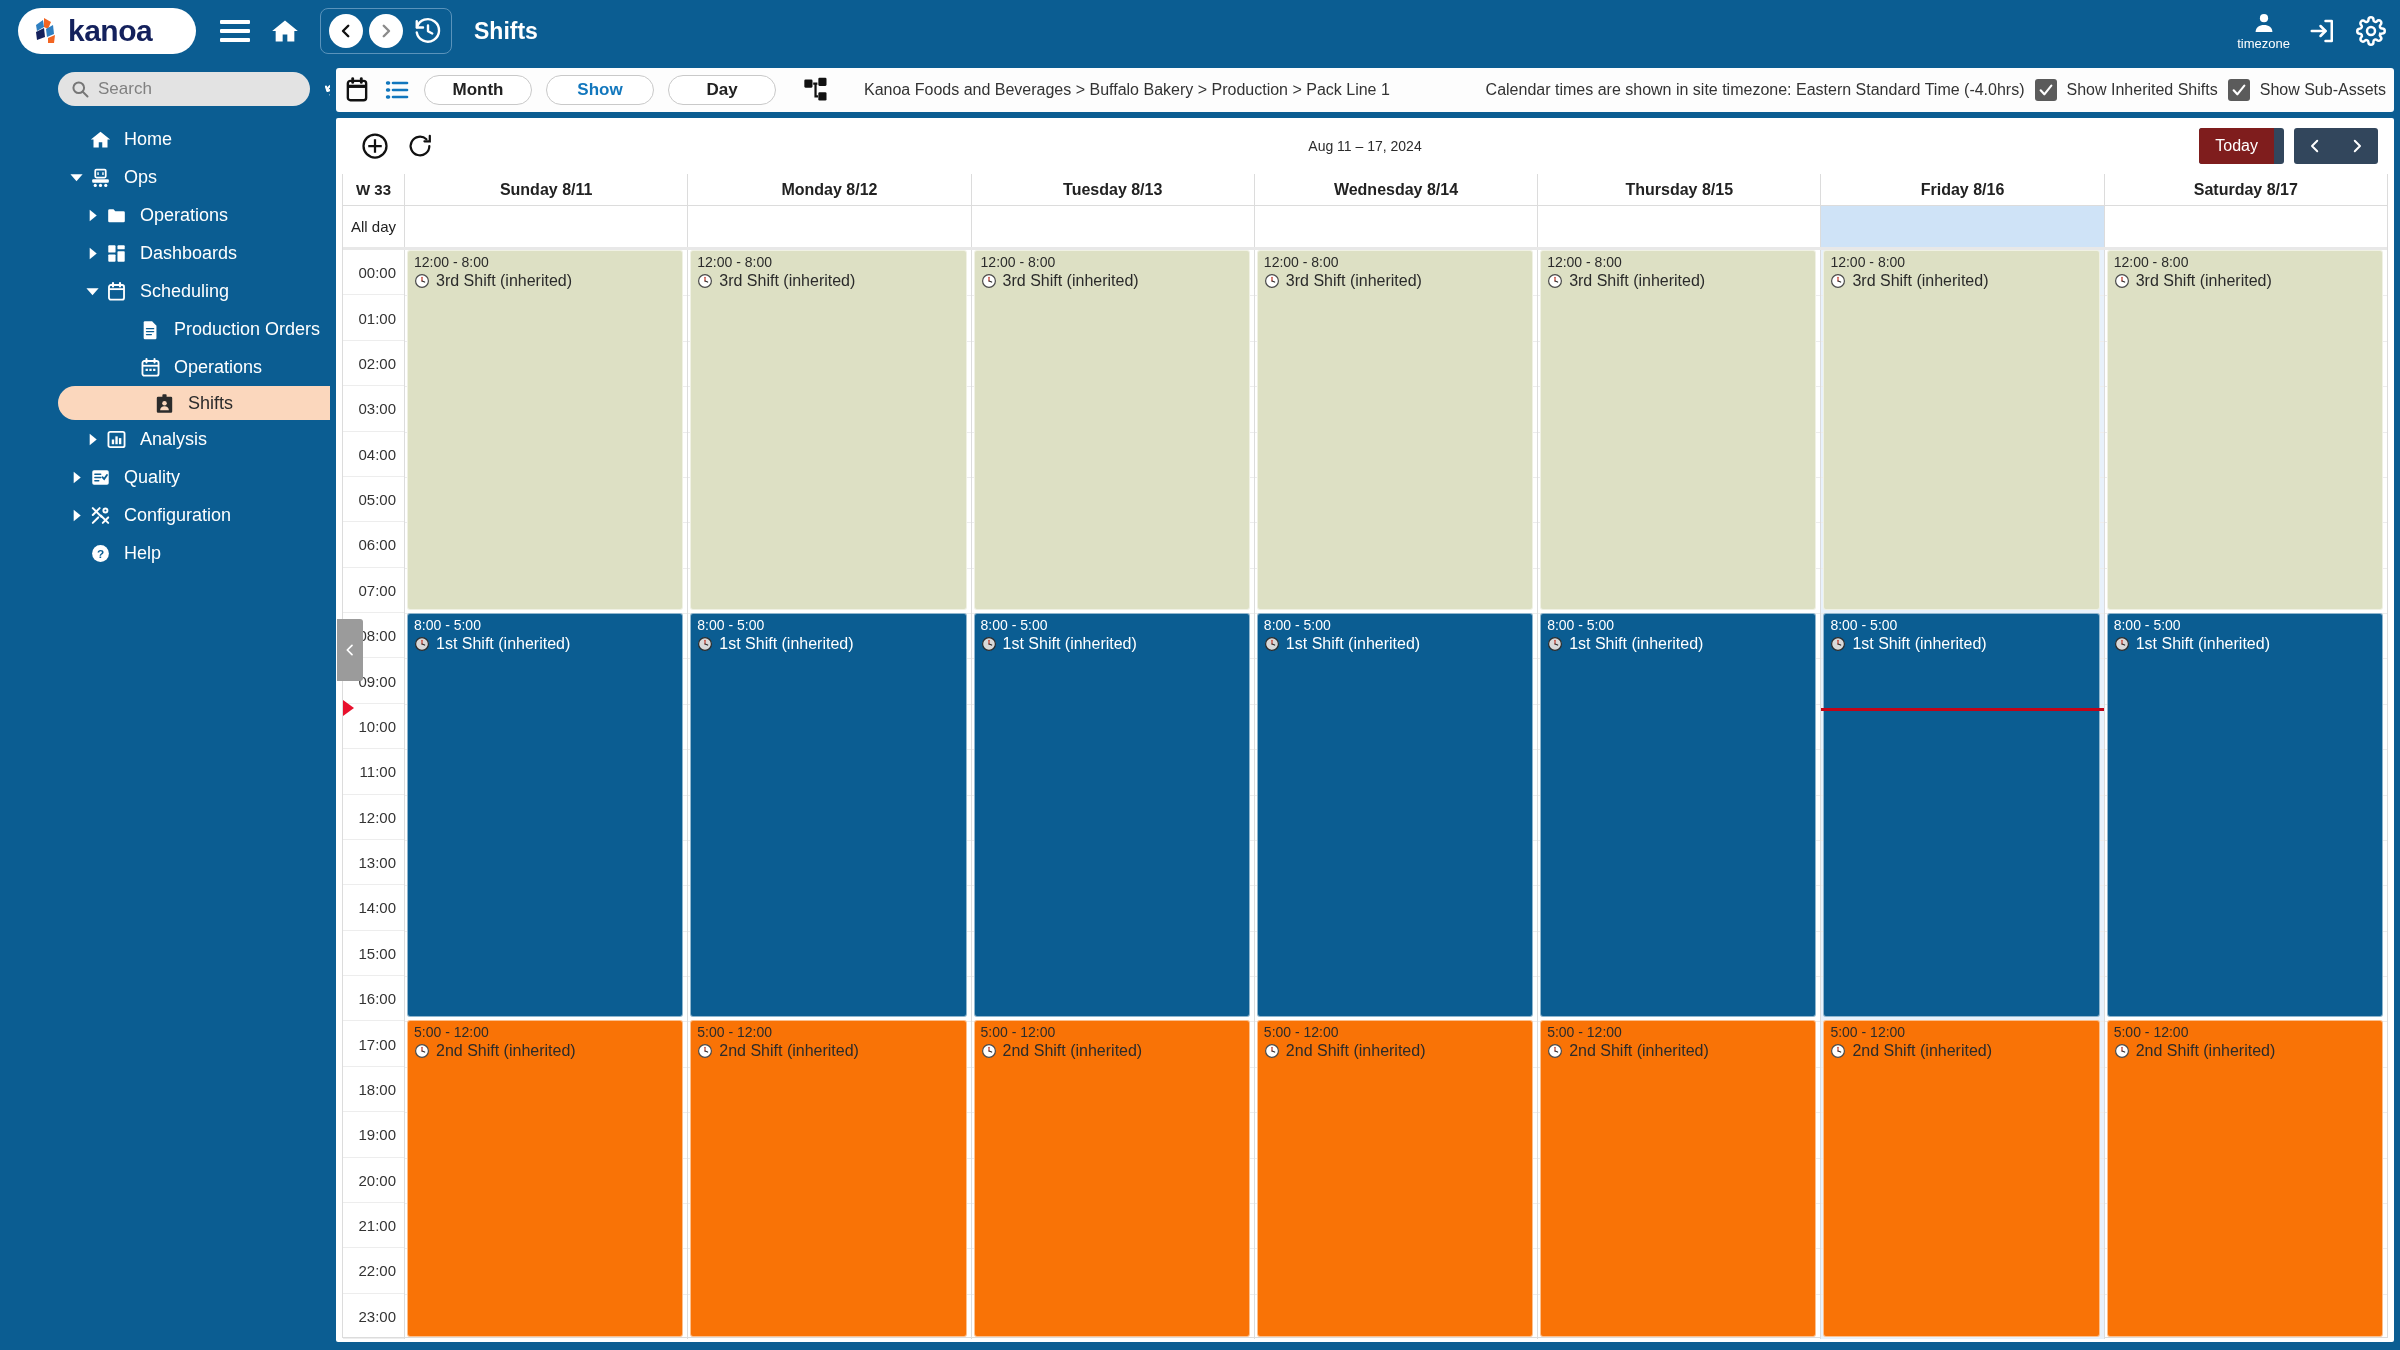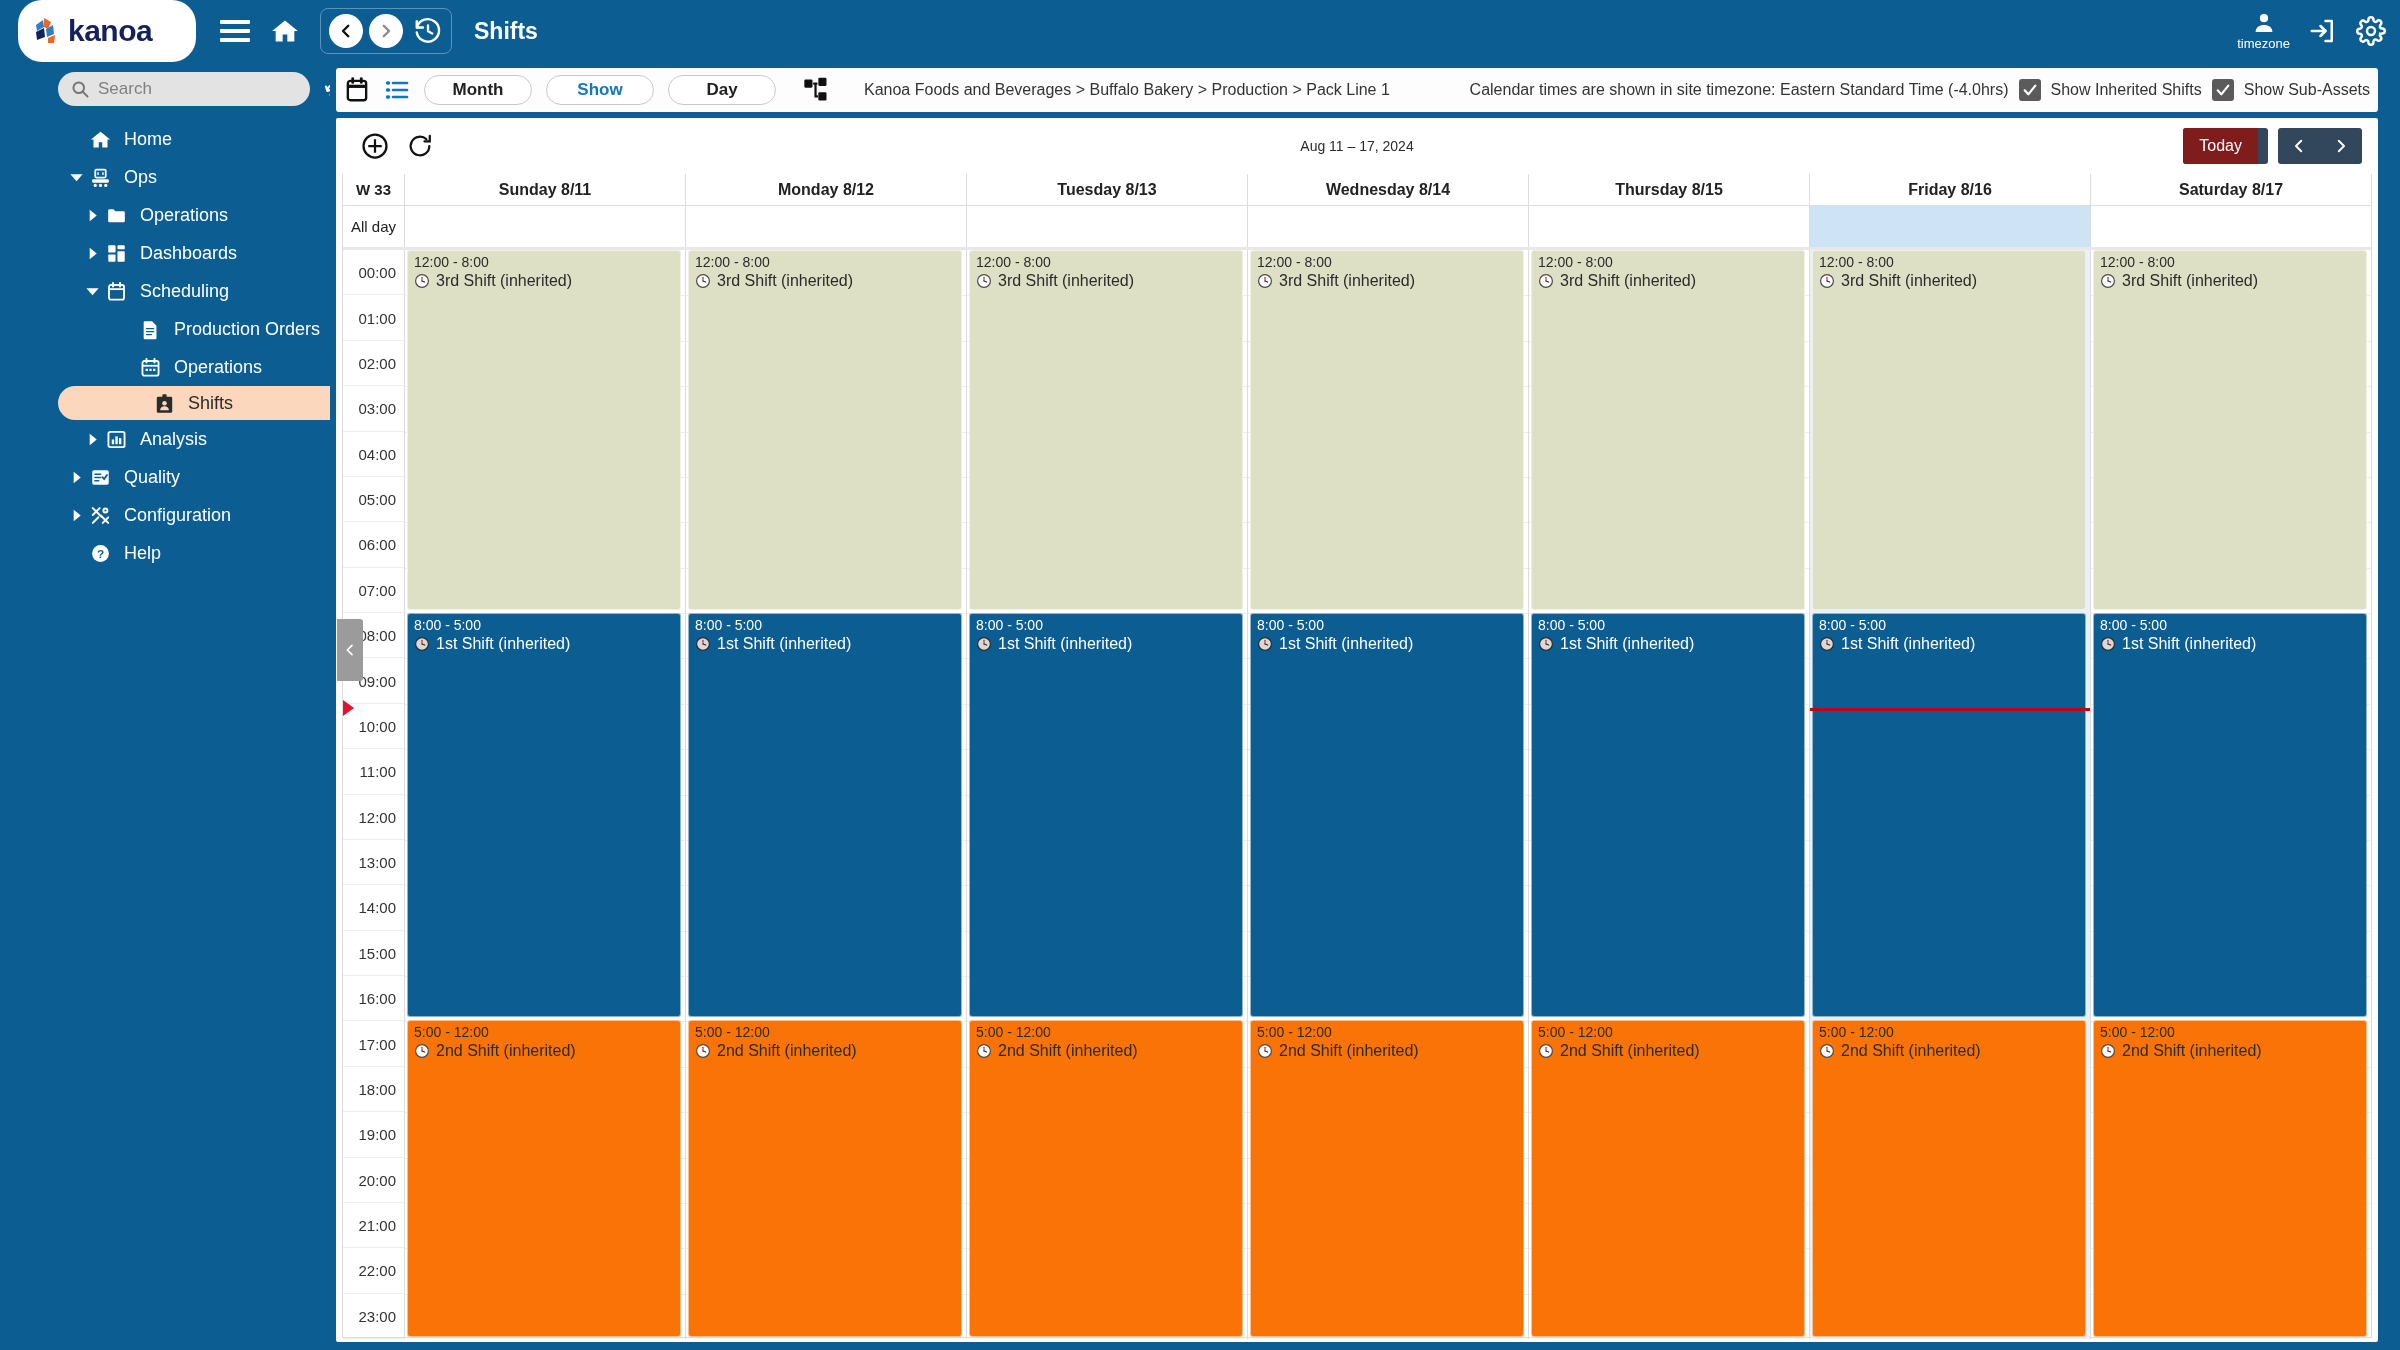--- a/index.html
+++ b/index.html
@@ -11,21 +11,21 @@
   }
   body { position: relative; }
 
   
   #topbar {
     position: absolute; left: 0; top: 0; width: 2400px; height: 62px;
     background: #0b5d92;
     display: flex; align-items: center;
   }
   .logo-pill {
-    margin-left: 18px; height: 62px; width: 178px; border-radius: 24px;
+    margin-left: 18px; height: 46px; width: 178px; border-radius: 24px;
     background: #ffffff; display: flex; align-items: center; gap: 6px;
     padding-left: 14px;
   }
   .logo-mark { width: 30px; height: 30px; position: relative; flex: none; }
   .logo-text { font-size: 30px; font-weight: 700; color: #14215c; letter-spacing: -.5px; }
 
   .hamburger { margin-left: 24px; width: 30px; height: 22px; cursor: pointer;
      display:flex; flex-direction:column; justify-content:space-between; }
   .hamburger i { display: block; height: 4px; background: #fff; border-radius: 1px; }
 
@@ -82,21 +82,21 @@
   }
   .nav-item.selected .lbl { font-weight: 400; }
 
   .lvl0 { padding-left: 22px; }
   .lvl1 { padding-left: 38px; }
   .lvl2 { padding-left: 72px; }
 
   
   #main {
     position: absolute; left: 330px; top: 62px; width: 2070px; height: 1288px;
-    background: #0b5d92; padding: 6px 22px 8px 6px;
+    background: #0b5d92; padding: 6px 6px 8px 6px;
   }
   #toolbar {
     height: 44px; background: #fdfdfd; border-radius: 3px;
     display: flex; align-items: center; position: relative;
   }
   .tb-left { display: flex; align-items: center; gap: 14px; padding-left: 8px; }
   .pill {
     min-width: 108px; height: 30px; border: 1px solid #c9c9c9; border-radius: 16px;
     display: flex; align-items: center; justify-content: center;
     font-size: 17px; font-weight: 700; color: #222; cursor: pointer; background: #fff;

